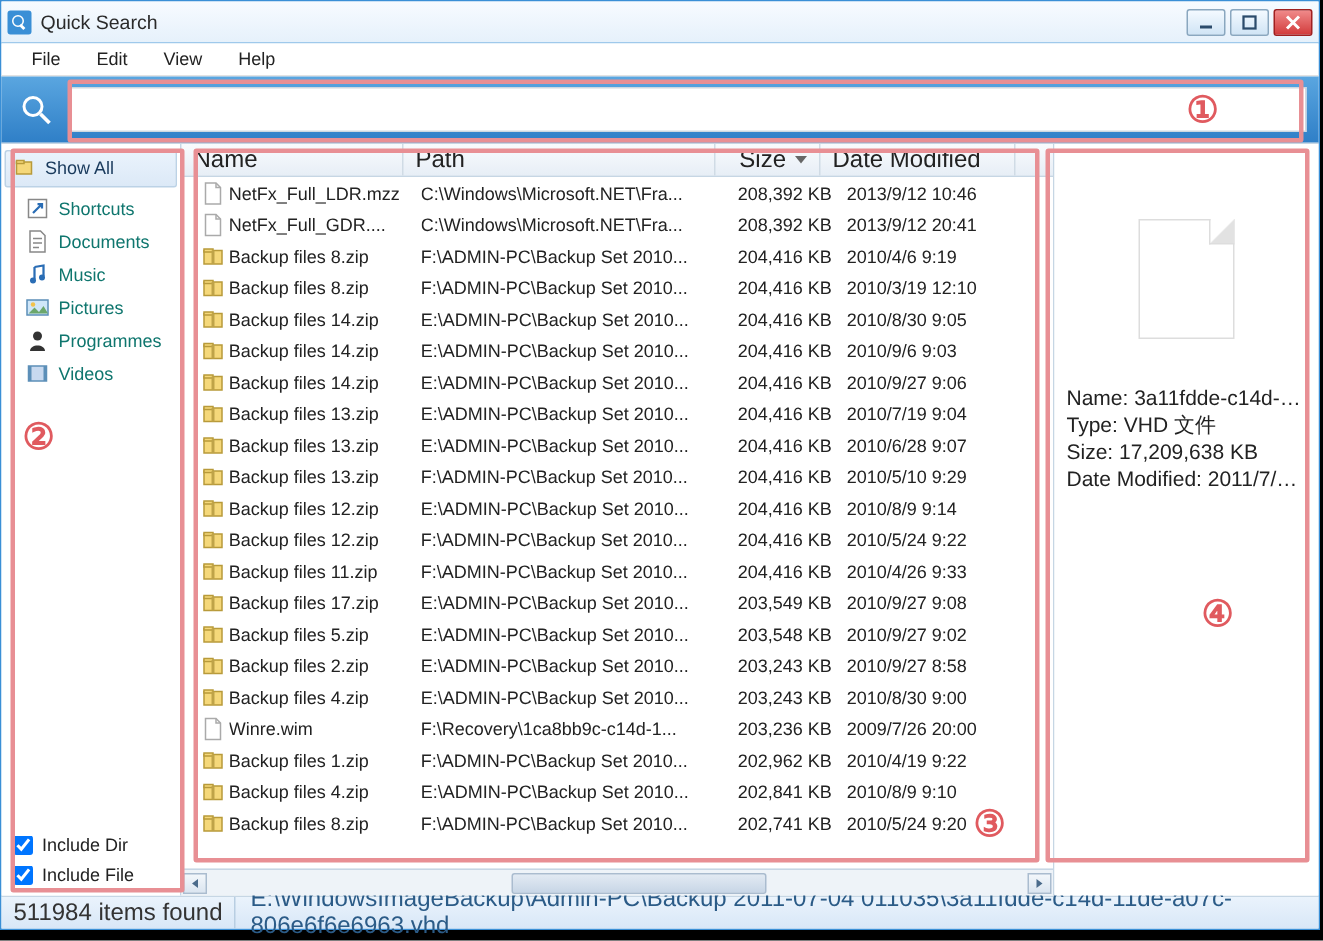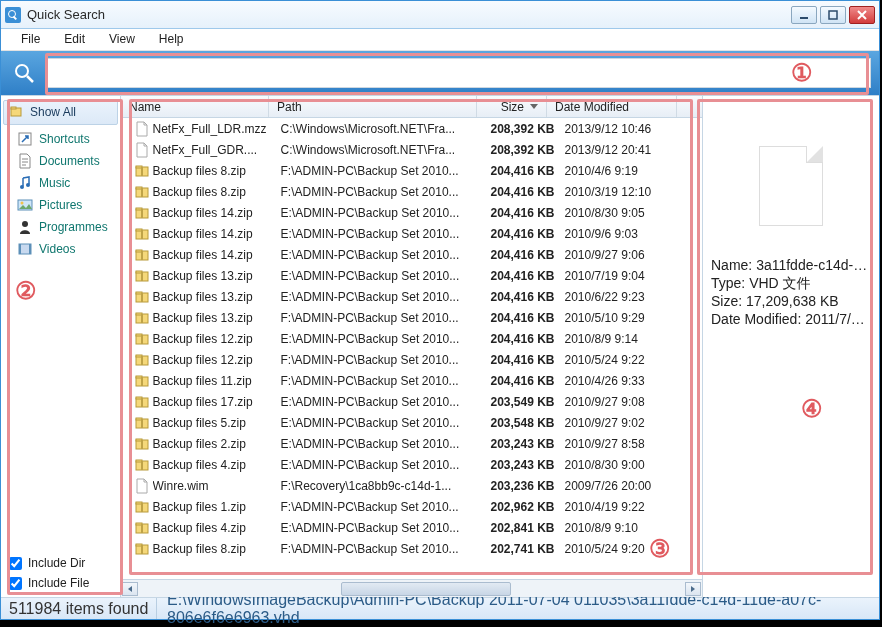--- a/index.html
+++ b/index.html
@@ -121,21 +121,21 @@
 .sidespacer{flex:1;}
 .sidechk { display:flex;align-items:center;gap:6px;padding:3px 2px 3px 6px;color:#222;}
 .sidechk input{margin:0;}
 
 .listwrap{ flex:1; display:flex; flex-direction:column; border-right:1px solid #c6d6e4;}
 .listheader{
   height:22px;
   background:linear-gradient(#f9fbfd,#e7eef6);
   border-bottom:1px solid #c6d6e4;
   display:flex; align-items:center;
-  font-size:12px; color:#222;
+  font-size:16px; color:#222;
 }
 .colh{ padding:0 8px; height:100%; display:flex;align-items:center; border-right:1px solid #d0dbe5; cursor:pointer;}
 .c-name{width:148px;}
 .c-path{width:208px;}
 .c-size{width:70px; justify-content:flex-end; position:relative;}
 .c-date{width:130px;}
 .sortarr{
   width:0;height:0;border-left:4px solid transparent;border-right:4px solid transparent;border-top:5px solid #666;
   margin-left:6px;
 }
@@ -145,21 +145,21 @@
 }
 .row{
   display:flex; align-items:center;
   height:21px;
   padding-left:4px;
   font-size:12px; color:#222;justify-content:center;
 }
 .row .icon{width:18px;height:16px;display:inline-flex;align-items:center;justify-content:center;margin-right:2px;}
 .row .n{width:128px;white-space:nowrap;overflow:hidden;text-overflow:ellipsis;}
 .row .p{width:208px;white-space:nowrap;overflow:hidden;text-overflow:ellipsis;}
-.row .s{width:76px;text-align:right;padding-right:10px;font-weight:bold;}
+.row .s{width:76px;text-align:right;padding-right:10px;}
 .row .d{width:130px;}
 .scrollbar-h{
   height:18px;background:#eef3f8;border-top:1px solid #c6d6e4;
   position:relative;
 }
 .scrollbar-h .thumb{position:absolute;left:220px;top:2px;height:14px;width:170px;background:linear-gradient(#e2eaf3,#c8d6e6);border:1px solid #aabccf;border-radius:2px;}
 .scrollbar-h .arr{position:absolute;top:2px;width:16px;height:14px;background:linear-gradient(#f3f7fb,#dbe5f0);border:1px solid #aabccf;display:flex;align-items:center;justify-content:center;}
 .scrollbar-h .arr.l{left:1px;} .scrollbar-h .arr.r{right:1px;}
 
 .preview{
@@ -452,21 +452,21 @@
             <span class="icon">
               <svg width="16" height="16" viewBox="0 0 16 16">
                 <rect x="2" y="4" width="12" height="9" fill="#f5d87a" stroke="#b89a3a"></rect>
                 <rect x="2" y="3" width="6" height="2" fill="#f5d87a" stroke="#b89a3a"></rect>
                 <rect x="7" y="4" width="2" height="9" fill="#bfa348"></rect>
               </svg>
             </span>
             <span class="n">Backup files 13.zip</span>
             <span class="p">E:\ADMIN-PC\Backup Set 2010...</span>
             <span class="s">204,416 KB</span>
-            <span class="d">2010/6/22 9:23</span>
+            <span class="d">2010/6/28 9:07</span>
           </div>
           <div class="row">
             <span class="icon">
               <svg width="16" height="16" viewBox="0 0 16 16">
                 <rect x="2" y="4" width="12" height="9" fill="#f5d87a" stroke="#b89a3a"></rect>
                 <rect x="2" y="3" width="6" height="2" fill="#f5d87a" stroke="#b89a3a"></rect>
                 <rect x="7" y="4" width="2" height="9" fill="#bfa348"></rect>
               </svg>
             </span>
             <span class="n">Backup files 13.zip</span>

